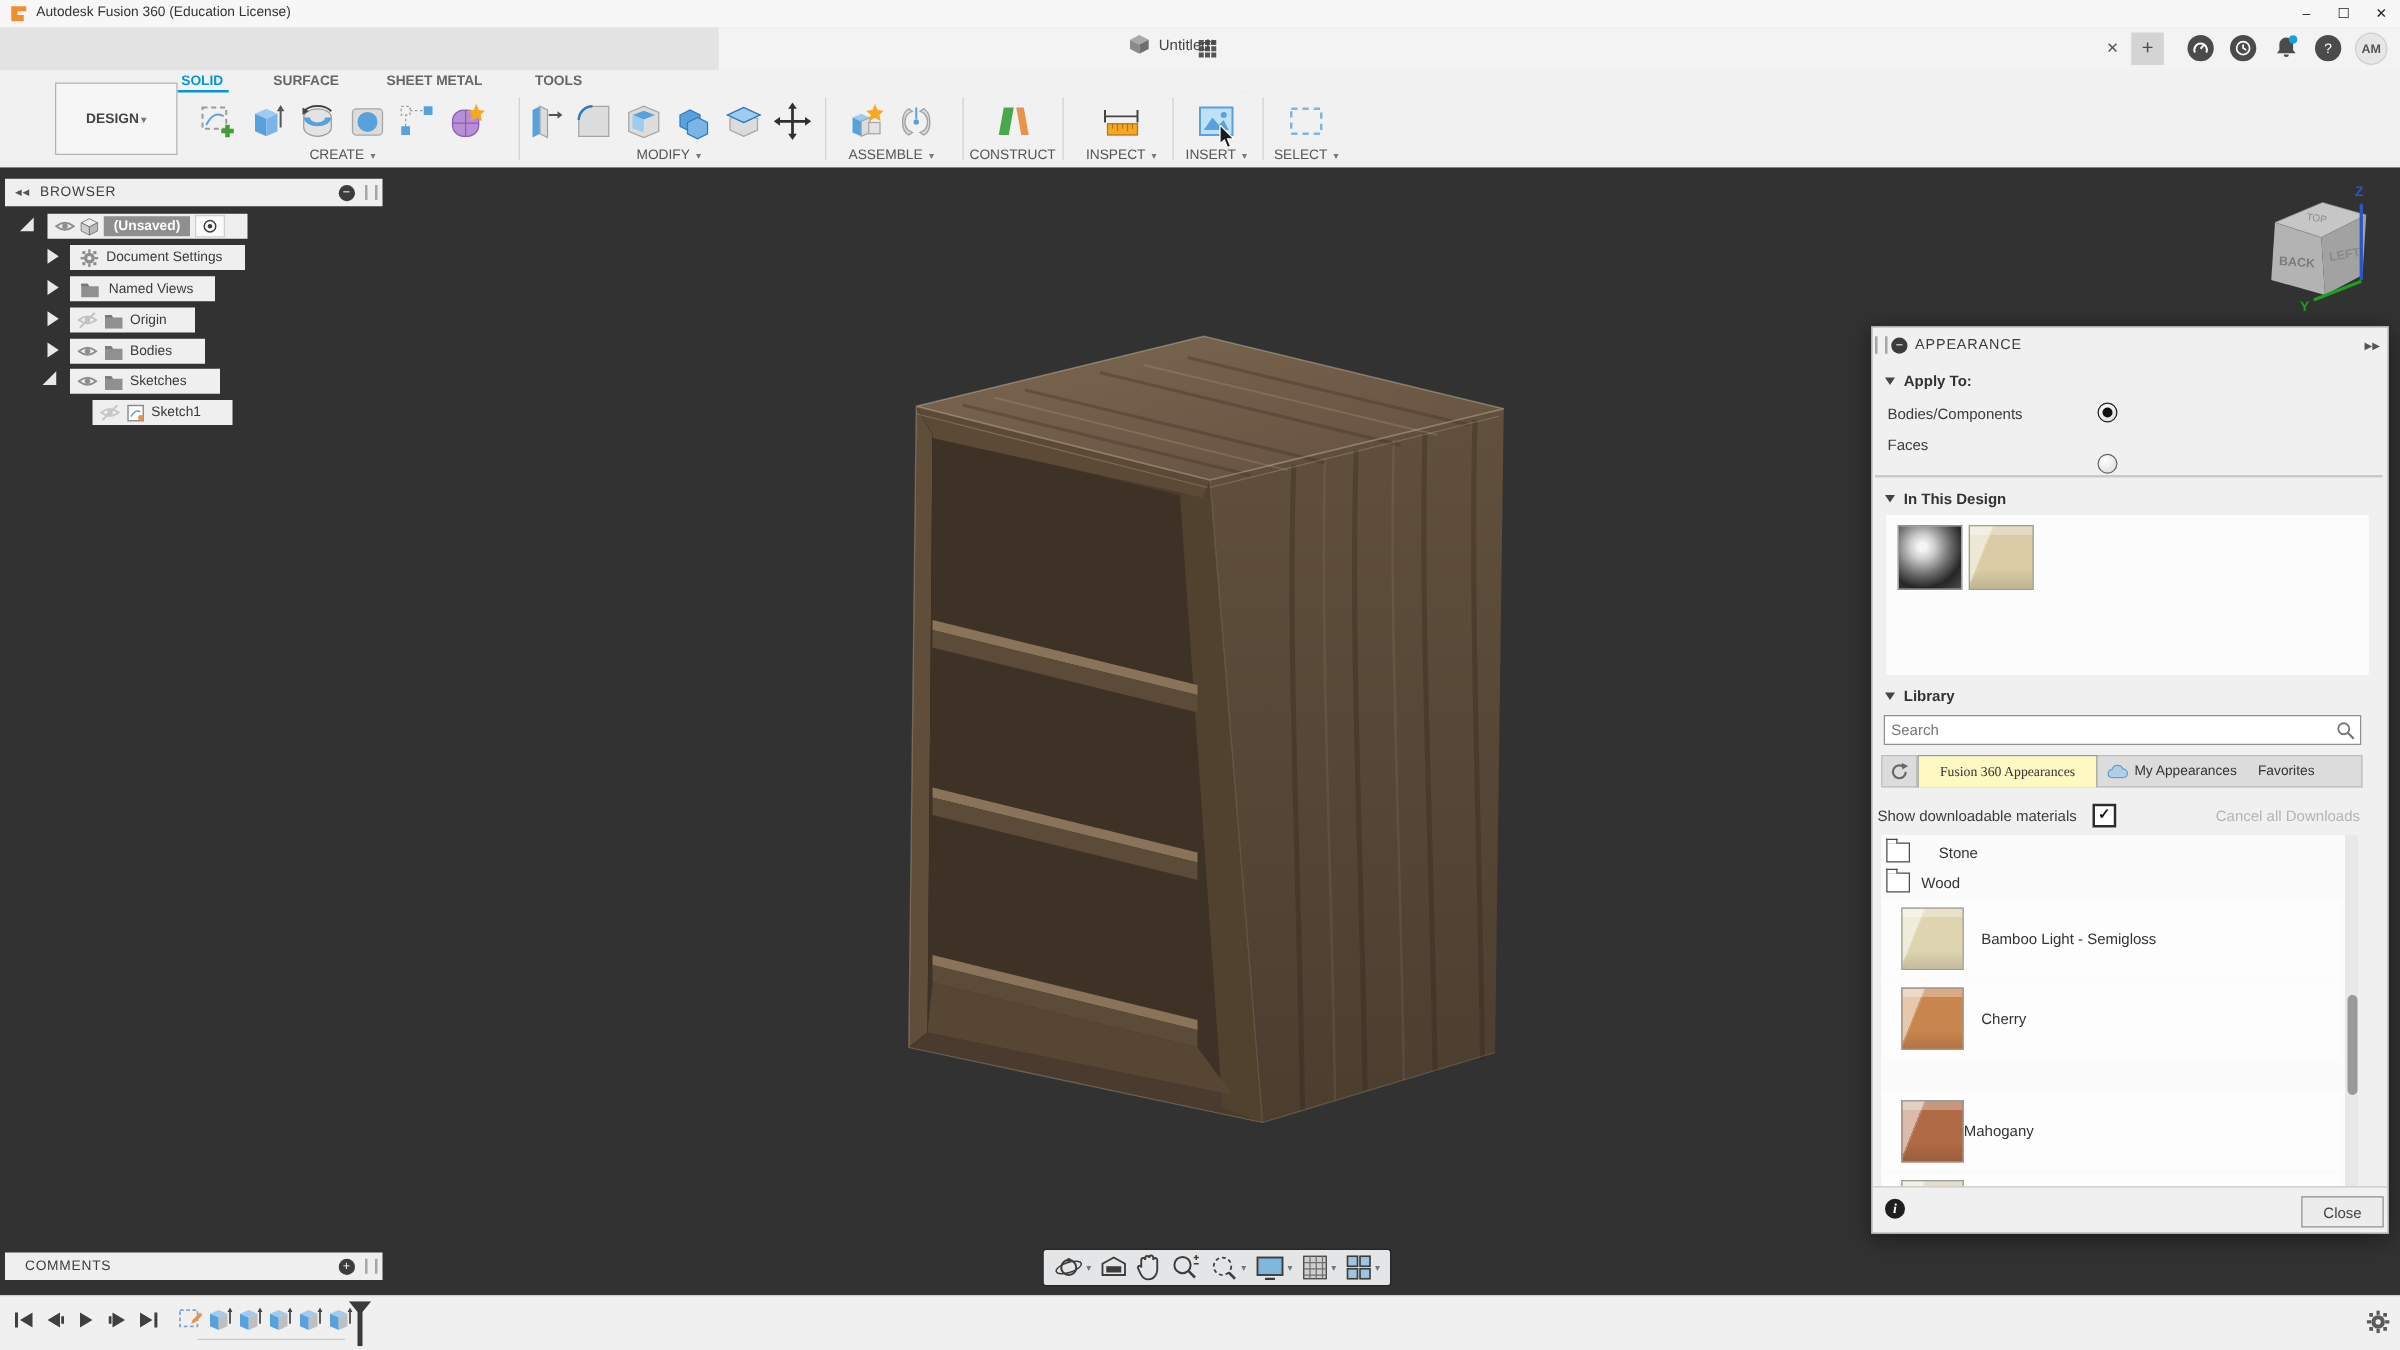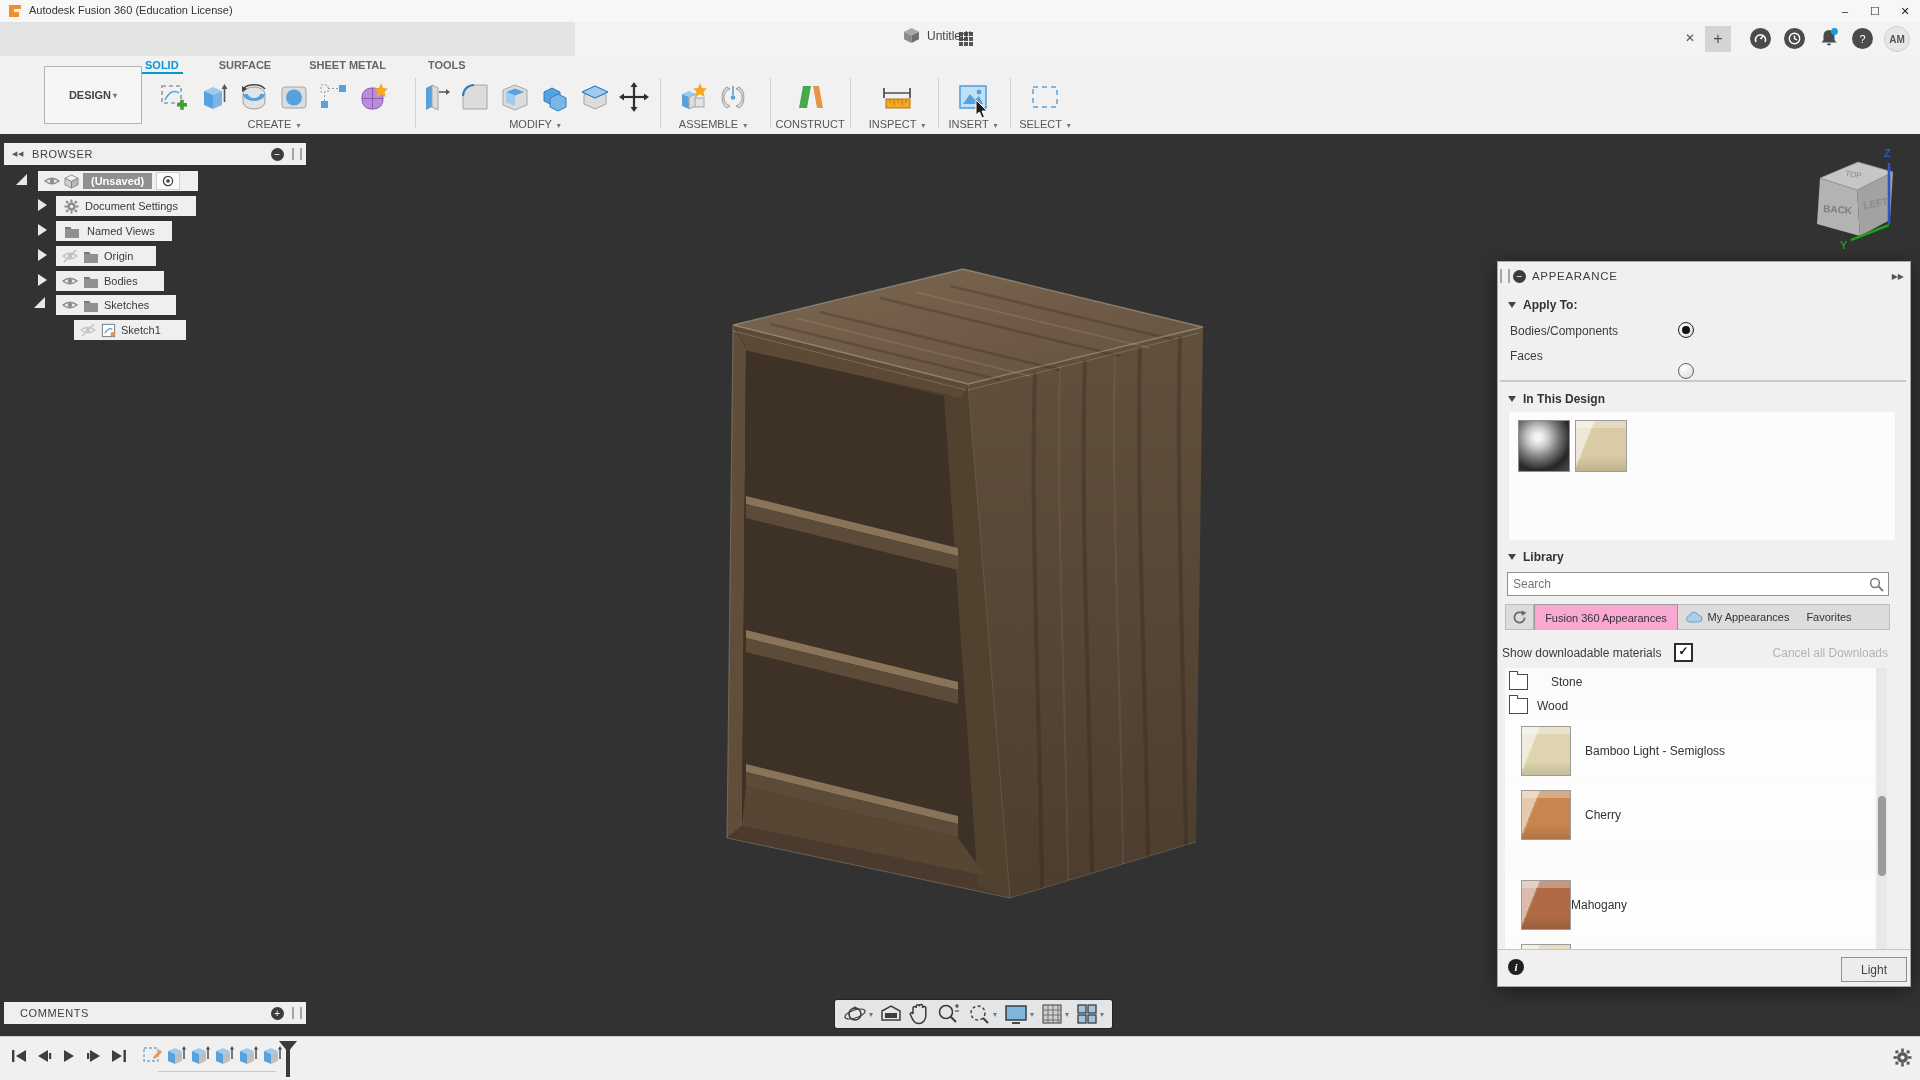--- a/index.html
+++ b/index.html
@@ -74,21 +74,21 @@
   .radio.sel{border-color:#222;}
   .radio.sel::after{content:"";position:absolute;left:3px;top:3px;width:8px;height:8px;border-radius:50%;background:#111;}
   .matthumb{width:48px;height:48px;border:1px solid #9d9d9d;
      background-image:linear-gradient(112deg,rgba(255,255,255,.55) 0 26%,rgba(255,255,255,.15) 26% 28%,rgba(0,0,0,0) 28%),
                       linear-gradient(to bottom,rgba(255,255,255,.30) 0 14%,rgba(0,0,0,0) 14% 70%,rgba(0,0,0,.12) 100%);}
   .spherethumb{width:50px;height:50px;border:1px solid #8f8f8f;
      background:radial-gradient(circle at 38% 33%,#f4f4f4 0 7%,#cccccc 22%,#707070 48%,#262626 72%,#4d4d4d 100%);}
   #libsearch{width:100%;height:100%;box-sizing:border-box;border:1px solid #8f8f8f;background:#fff;
      font-family:"Liberation Sans",sans-serif;font-size:12px;color:#404040;padding:0 30px 0 5px;}
   .libtab{height:25px;display:flex;align-items:center;justify-content:center;font-size:11px;color:#333;gap:5px;}
-  .libtab.active{background:#f9a8d4;border:1px solid #999;border-bottom:none;}
+  .libtab.active{background:#fef9c3;border:1px solid #999;border-bottom:none;font-family:Liberation Serif, serif;}
   .checkbox{width:15px;height:15px;border:2px solid #2d2d2d;background:#fff;font-size:12px;line-height:13px;text-align:center;color:#111;font-weight:bold;}
   .lfolder{width:17px;height:14px;border:1.5px solid #4a4a4a;background:#fff;position:relative;}
   .lfolder::before{content:"";position:absolute;left:-1px;top:-4px;width:7px;height:3px;border:1.5px solid #4a4a4a;border-bottom:none;background:#fff;}
   .librow-label{font-size:12px;color:#333;}
   #closebtn{width:64px;height:23px;background:#ececec;border:1px solid #909090;font-size:12px;color:#444;
             display:flex;align-items:center;justify-content:center;}
   .infocirc{width:16px;height:16px;border-radius:50%;background:#1f1f1f;color:#fff;font-size:11px;font-weight:bold;
             display:flex;align-items:center;justify-content:center;font-family:"Liberation Serif",serif;font-style:italic;}
 </style>
 </head>
@@ -887,16 +887,16 @@
 
       </div>
 
       <div class="abs" style="right:0;top:0;width:11px;height:281px;background:#e8e8e8">
         <div class="abs" style="left:1.5px;top:128px;width:8px;height:80px;background:#9a9a9a;border-radius:4px"></div>
       </div>
     </div>
 
     <div class="abs" style="left:0;top:687px;width:100%;height:1px;background:#c6c6c6"></div>
     <div class="abs infocirc" style="left:10px;top:697px">i</div>
-    <div class="abs" id="closebtn" style="left:343px;top:695px">Light</div>
+    <div class="abs" id="closebtn" style="left:343px;top:695px">Close</div>
   </div>
 
 </div>
 
 </body></html>

